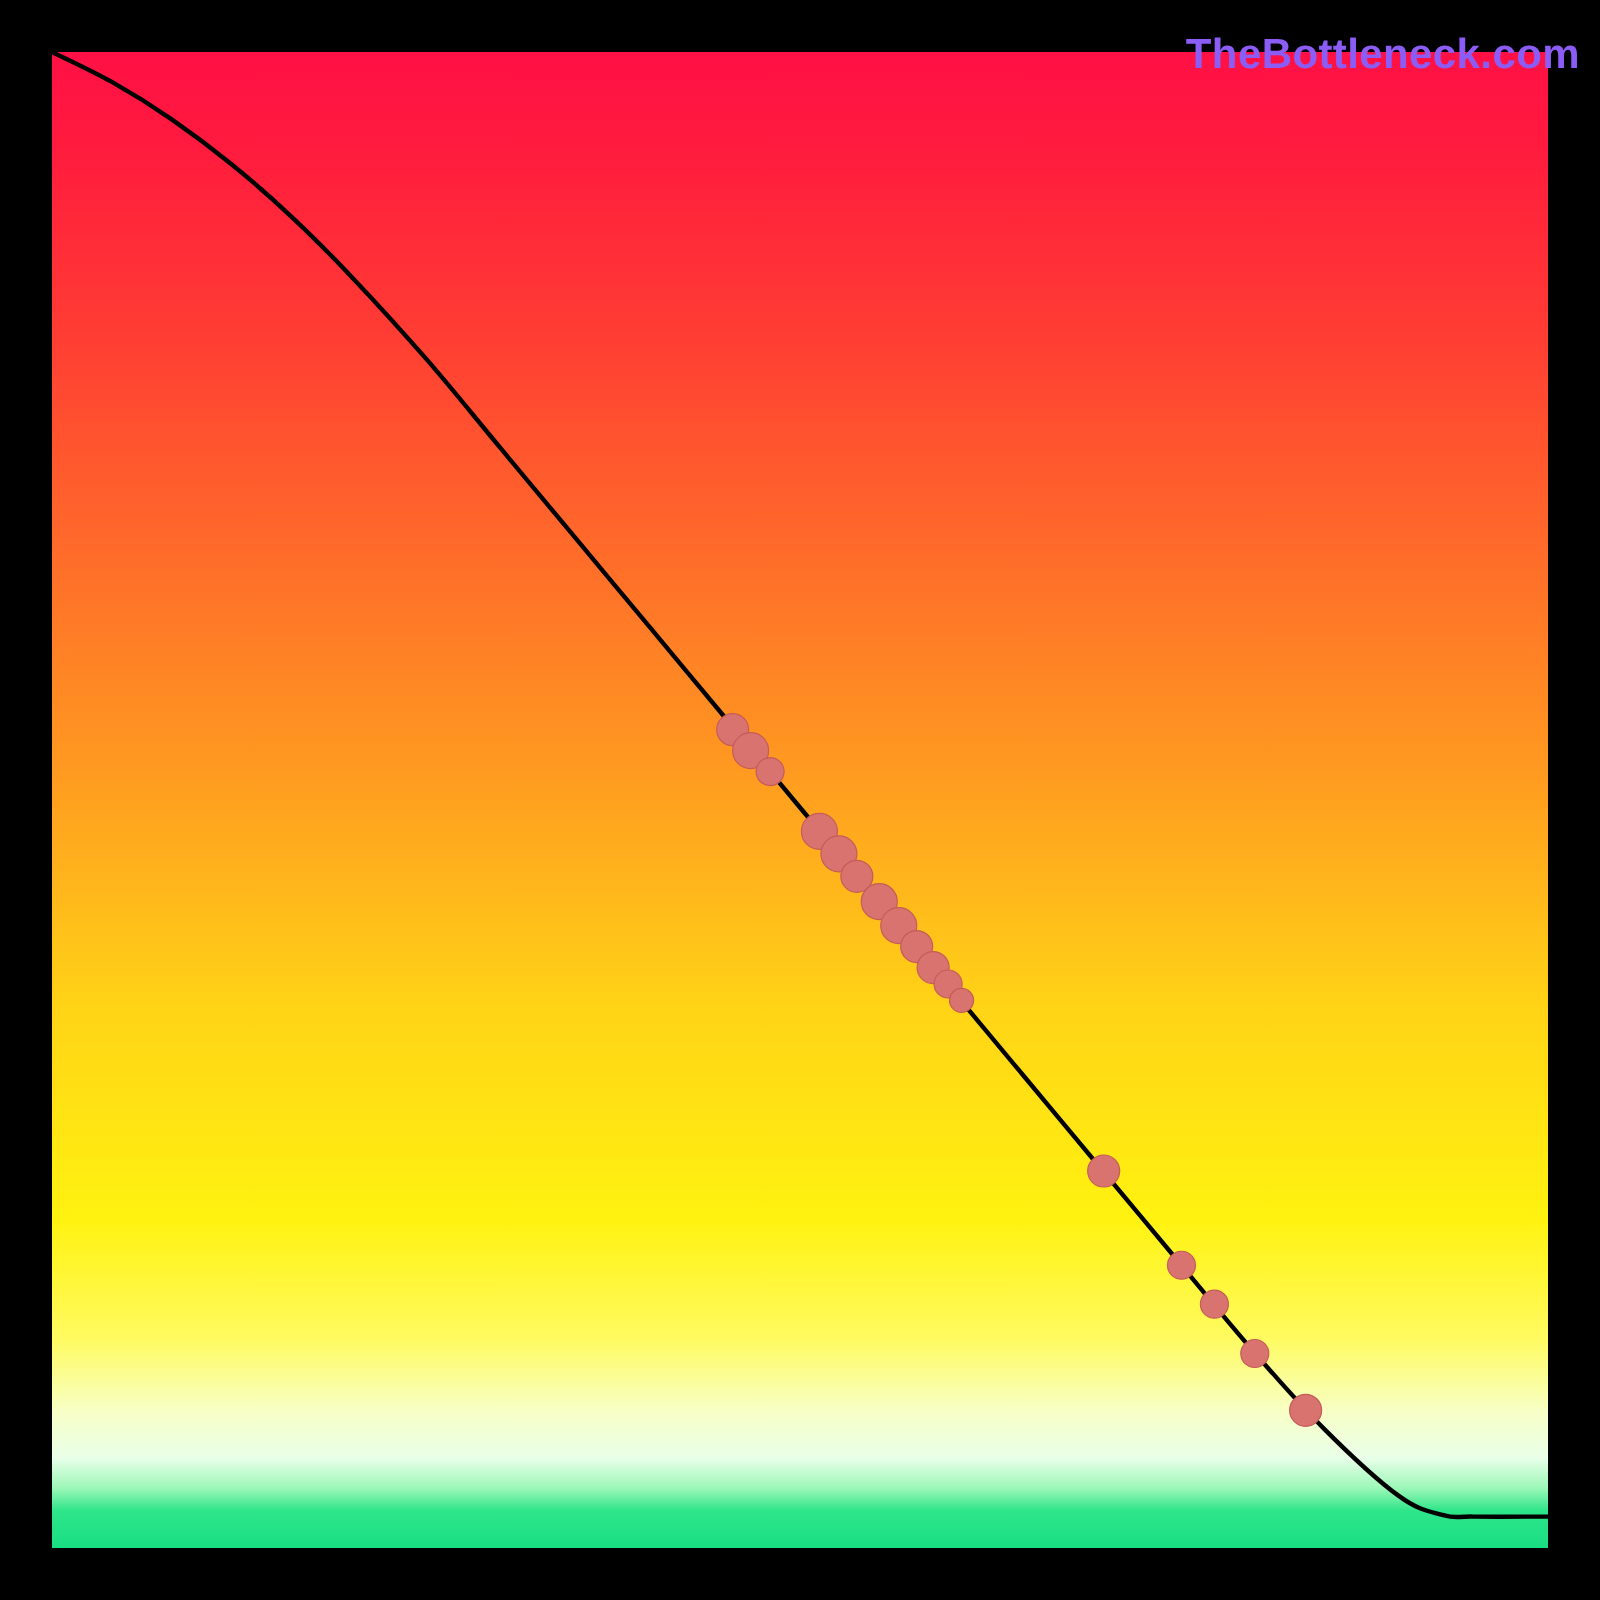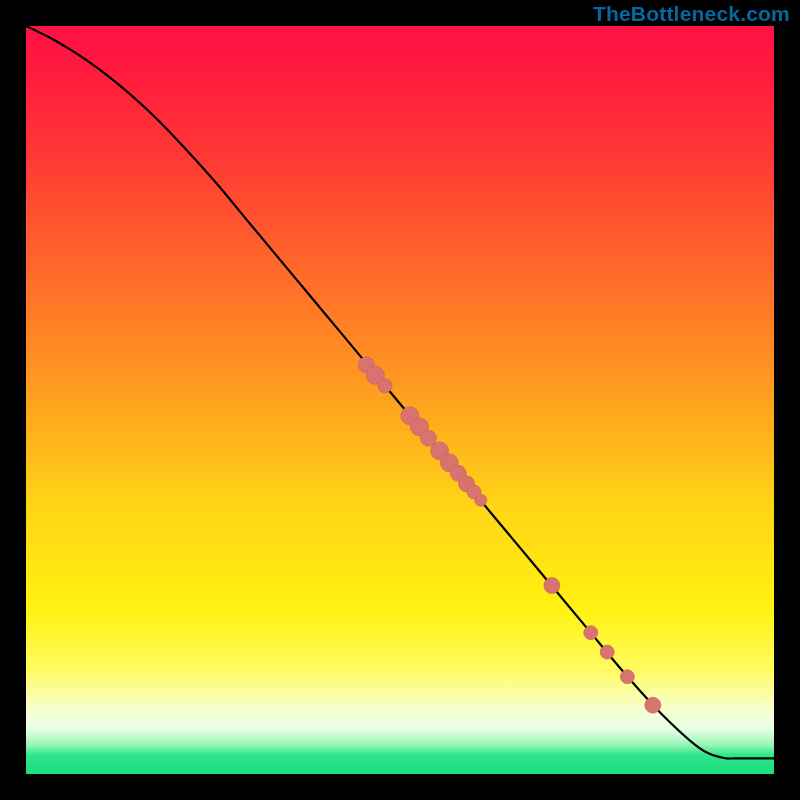--- a/index.html
+++ b/index.html
@@ -12,23 +12,23 @@
     font-family: Arial, Helvetica, sans-serif;
   }
   .stage {
     position: relative;
     width: 800px;
     height: 800px;
     background: #000;
   }
   .watermark {
     position: absolute;
-    top: 2px;
+    top: 16px;
     right: 10px;
-    color: #0369a1;
+    color: #8b5cf6;
     font-size: 21px;
     font-weight: 600;
     letter-spacing: 0.2px;
     z-index: 20;
     user-select: none;
     text-align: right;
   }
   .plot {
     position: absolute;
     left: 26px;

